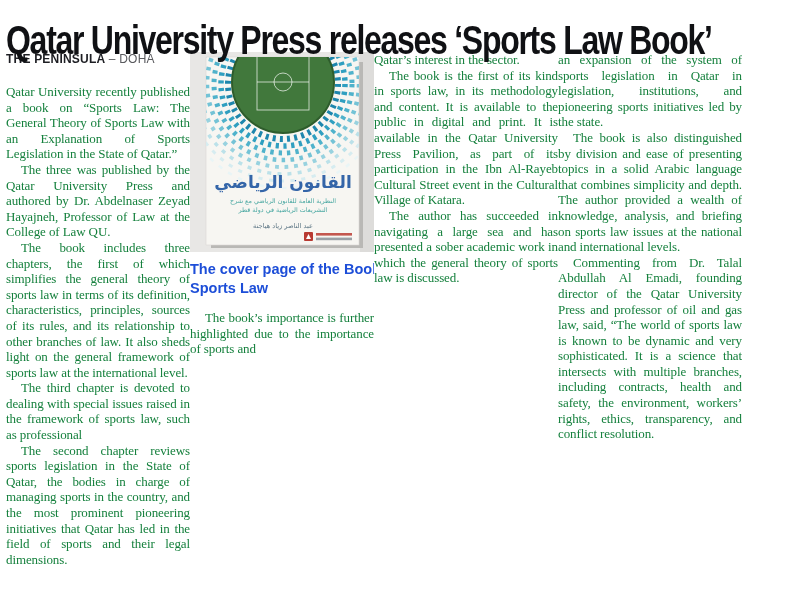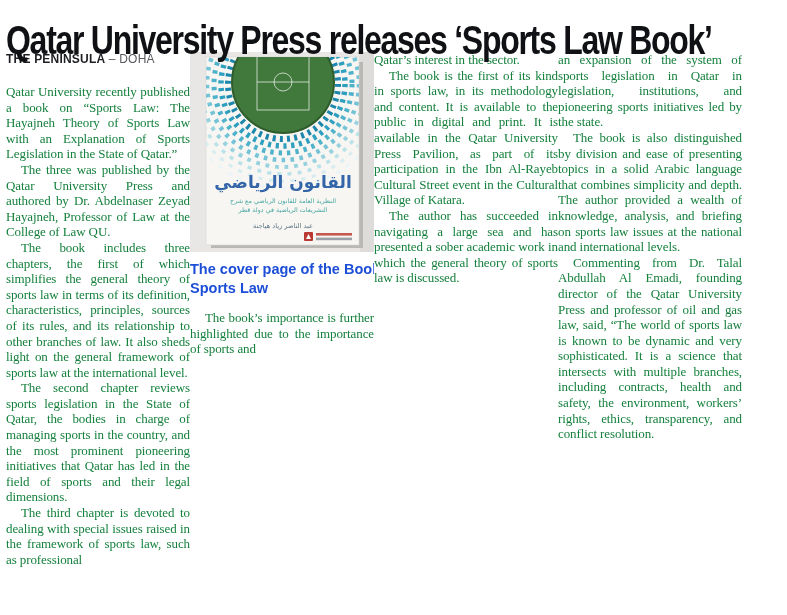--- a/index.html
+++ b/index.html
@@ -75,25 +75,25 @@
   </div>
 
   <div class="content">
 
     <div class="col">
       <div class="byline">
         <span class="src">THE PENINSULA</span>
         <span class="sep">–</span>
         <span class="loc">DOHA</span>
       </div>
-      <p class="para">Qatar University recently published a book on “Sports Law: The Hayajneh Theory of Sports Law with an Explanation of Sports Legislation in the State of Qatar.”</p>
+      <p class="para">Qatar University recently published a book on “Sports Law: The General Theory of Sports Law with an Explanation of Sports Legislation in the State of Qatar.”</p>
       <p class="para indent">The three was published by the Qatar University Press and authored by Dr. Abdelnaser Zeyad Hayajneh, Professor of Law at the College of Law QU.</p>
       <p class="para indent">The book includes three chapters, the first of which simplifies the general theory of sports law in terms of its definition, characteristics, principles, sources of its rules, and its relationship to other branches of law. It also sheds light on the general framework of sports law at the international level.</p>
+      <p class="para indent">The third chapter is devoted to dealing with special issues raised in the framework of sports law, such as professional</p>
       <p class="para indent">The second chapter reviews sports legislation in the State of Qatar, the bodies in charge of managing sports in the country, and the most prominent pioneering initiatives that Qatar has led in the field of sports and their legal dimensions.</p>
-      <p class="para indent">The third chapter is devoted to dealing with special issues raised in the framework of sports law, such as professional</p>
     </div>
 
     <div class="col">
       <div class="figure">
         <svg class="photo" viewBox="0 0 184 200" aria-hidden="true">
           <rect x="0" y="0" width="184" height="200" fill="#e8e7e5"></rect>
           <rect x="170" y="0" width="14" height="200" fill="#dddcda"></rect>
 
           <rect x="21" y="10" width="152" height="186" fill="#b9b8b5"></rect>
 

